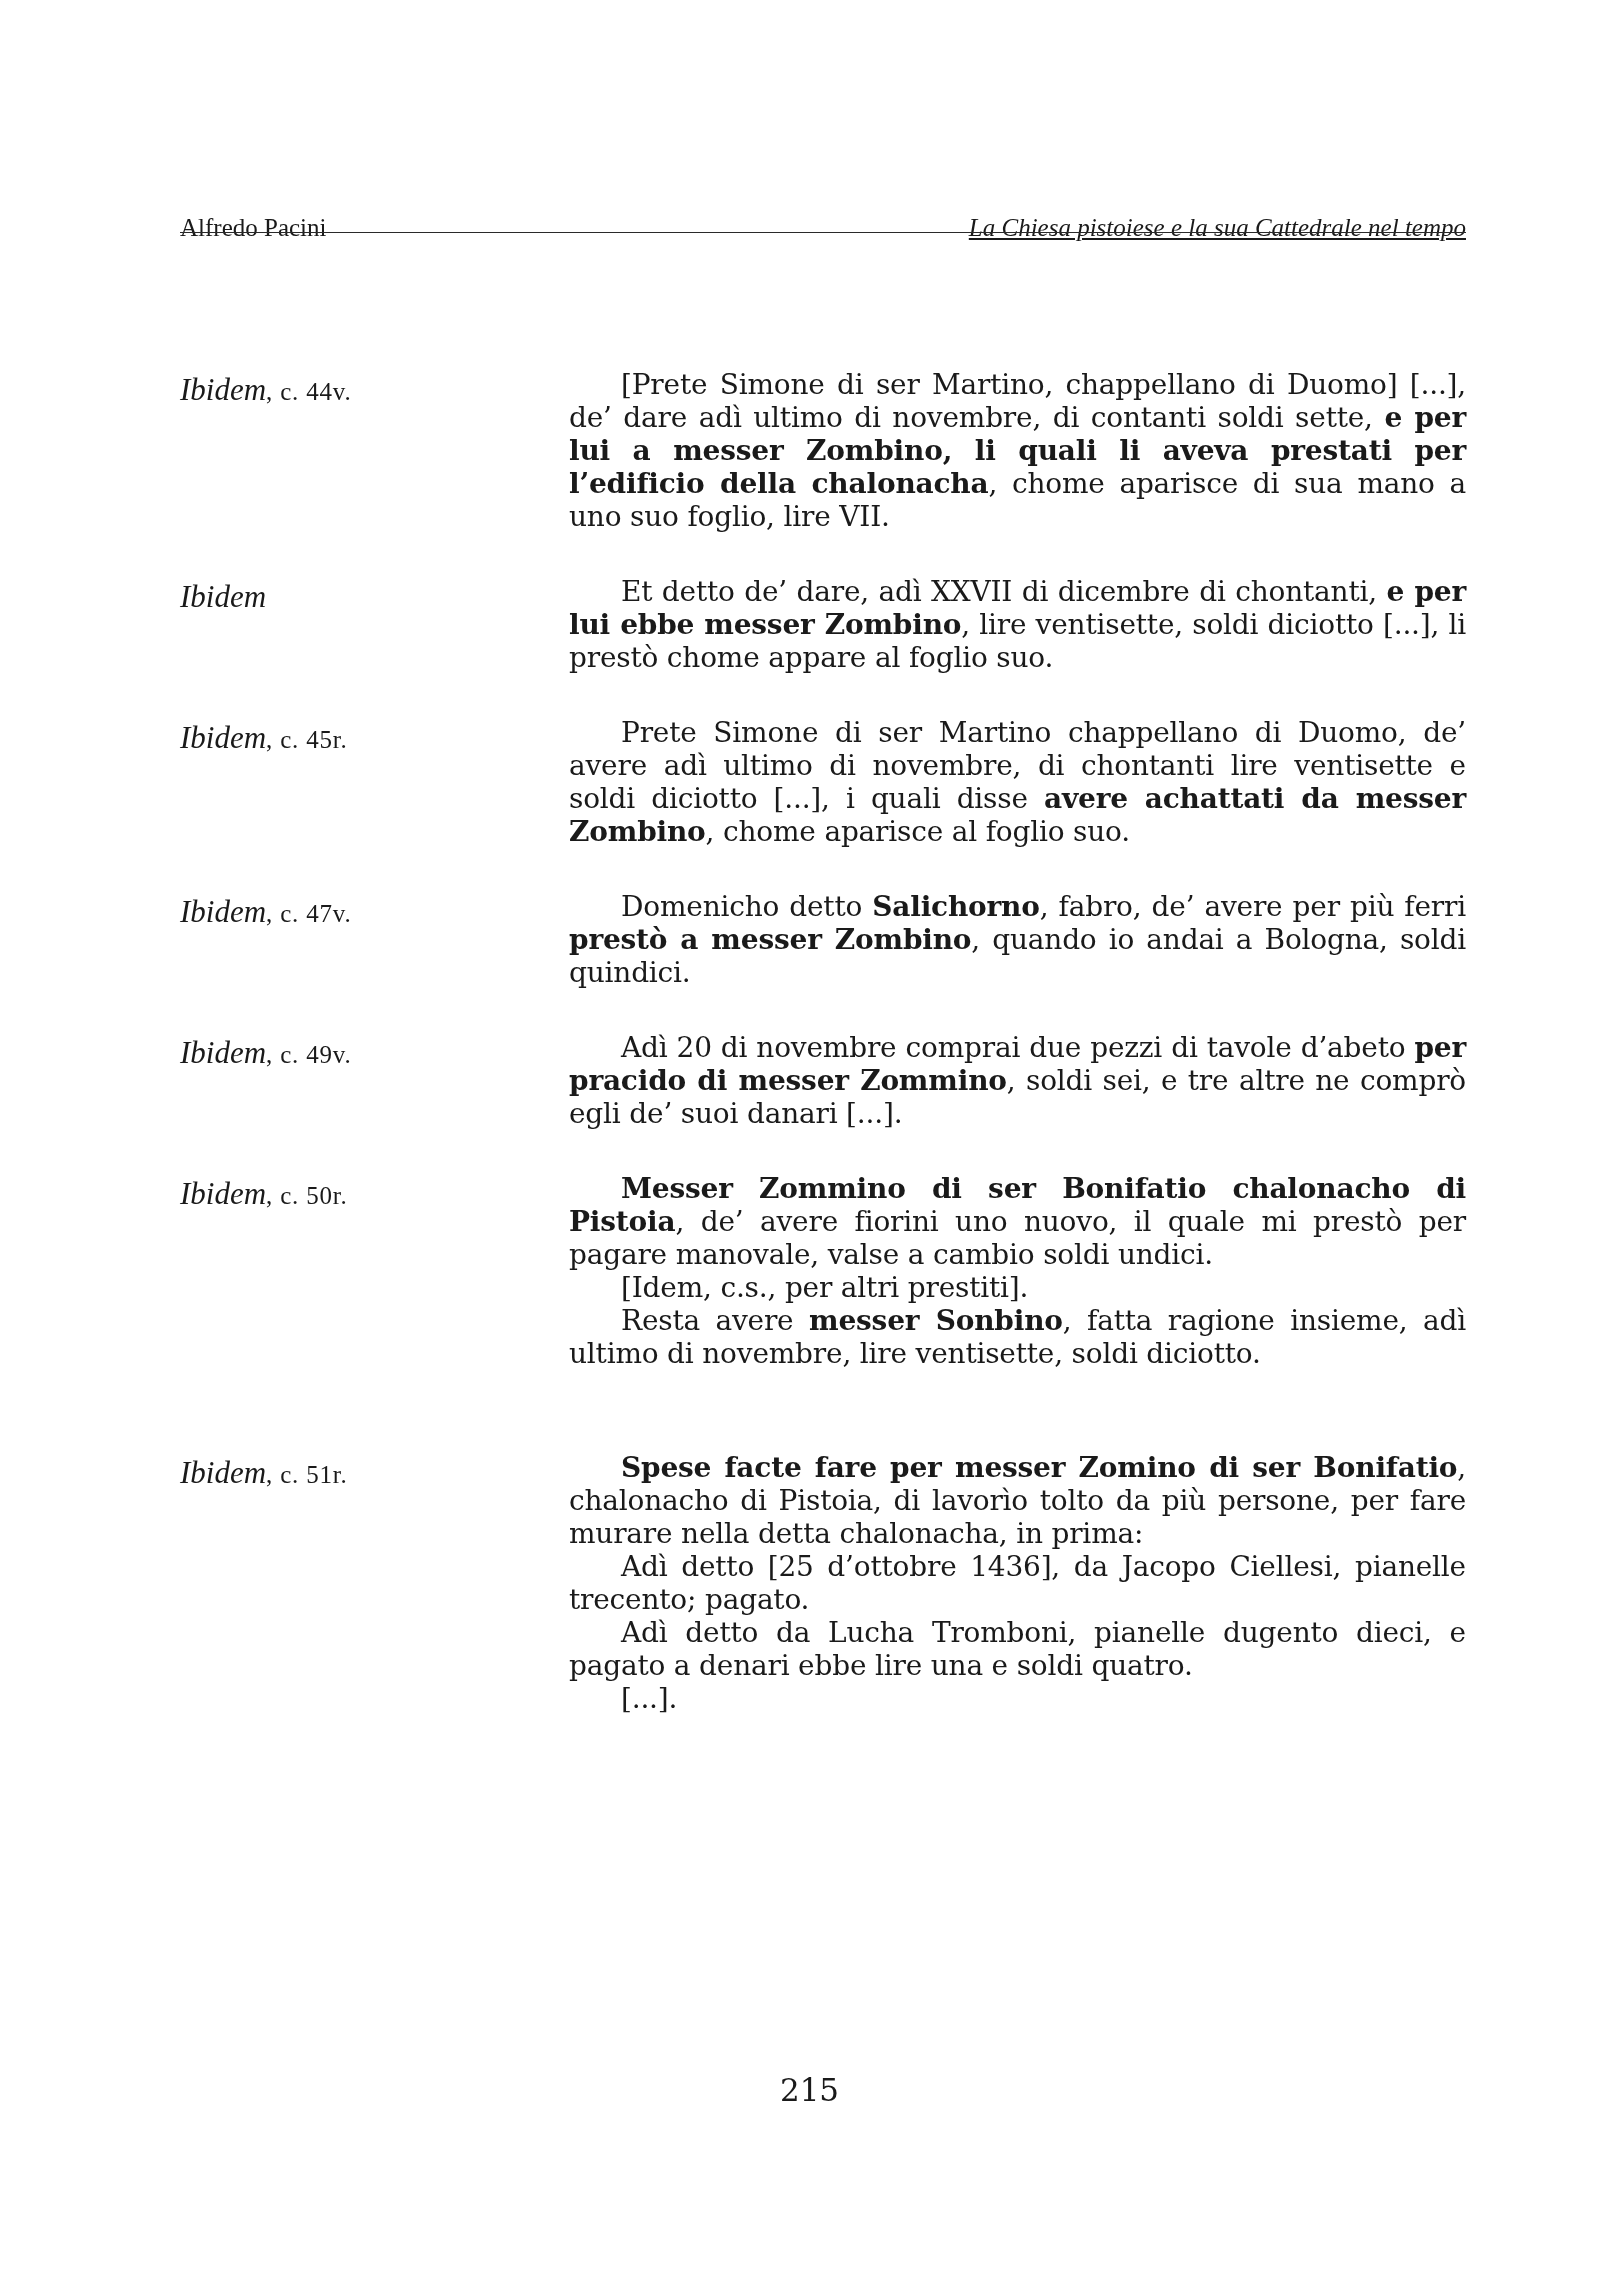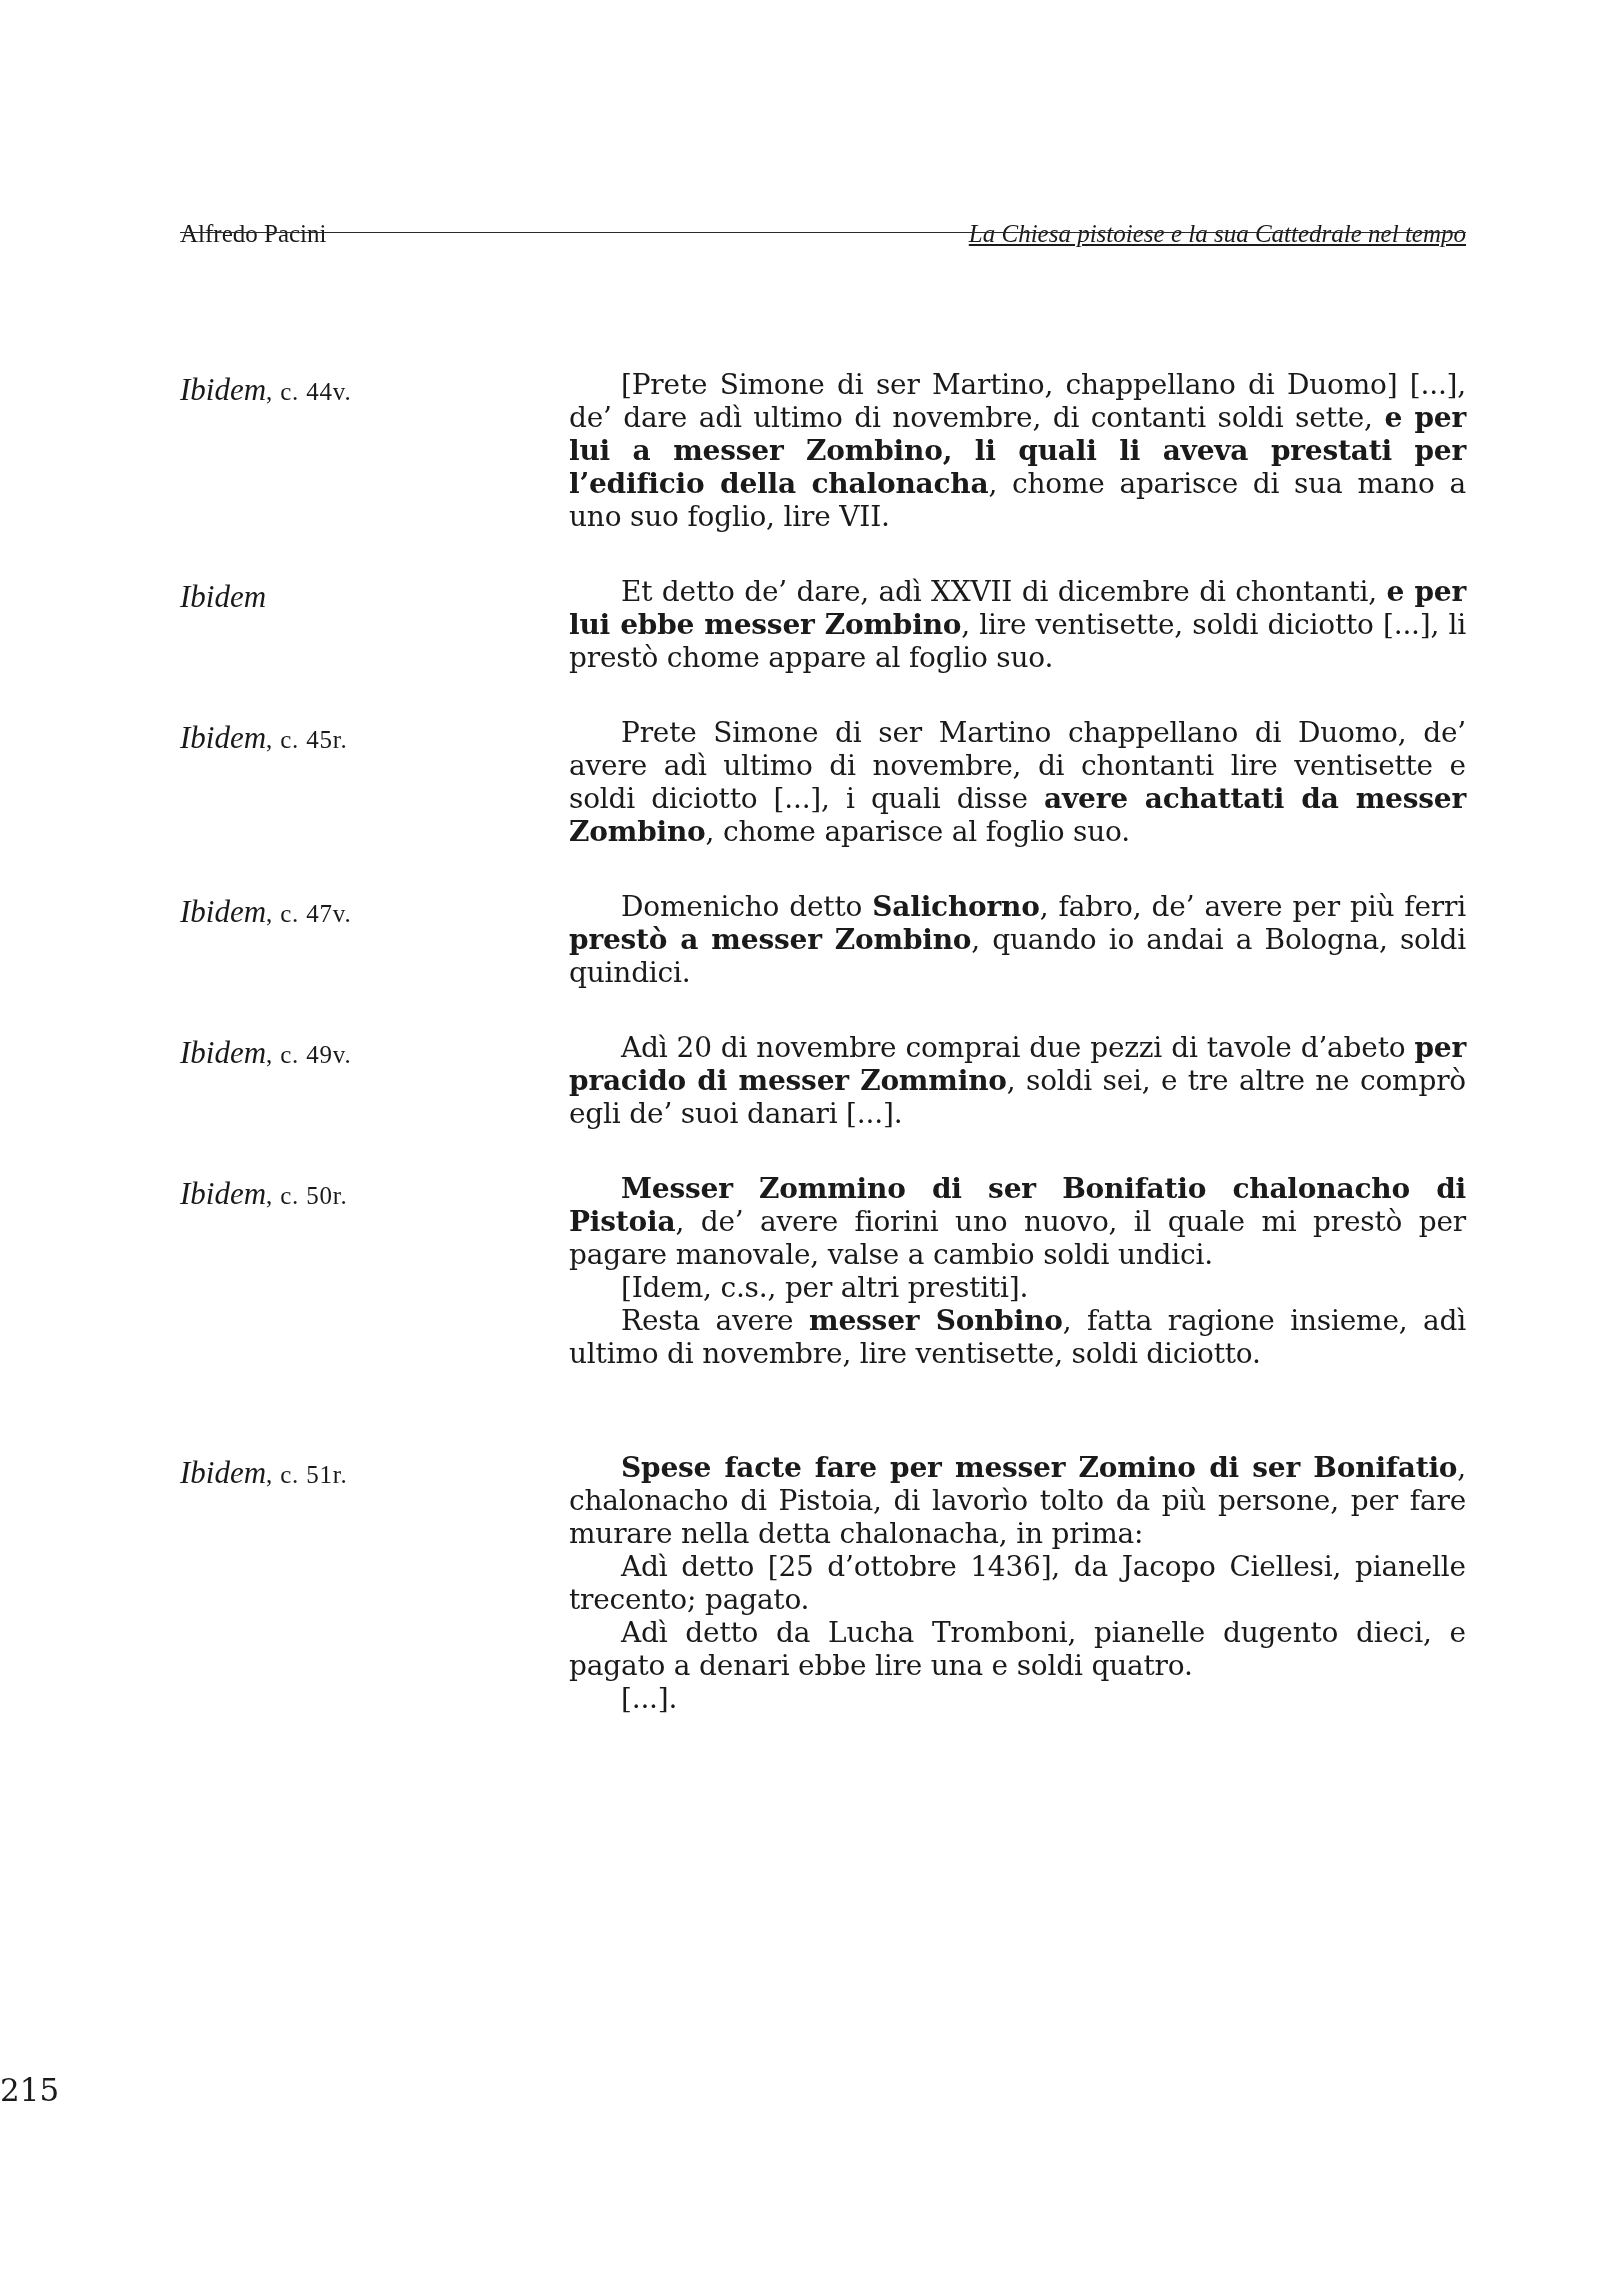--- a/index.html
+++ b/index.html
@@ -2,21 +2,21 @@
 <html style="font-size:13px"><head>
 <meta charset="utf-8">
 <style>
   html, body { margin: 0; padding: 0; background: #ffffff; }
   body {
     width: 1619px; height: 2295px; position: relative; overflow: hidden;
     font-family: "DejaVu Serif", "Liberation Serif", serif;
     color: #1a1a1a;
   }
   .running-head {
-    position: absolute; left: 180px; top: 206px; width: 1286px; height: 42px;
+    position: absolute; left: 180px; top: 200px; width: 1286px; height: 42px;
     display: flex; justify-content: space-between; align-items: flex-end;
     font-family: "Liberation Serif", serif; font-size: 25px;
   }
   .running-head .title { font-style: italic; text-decoration: underline; }
   .rule {
     position: absolute; left: 180px; top: 232px; width: 1286px; height: 0;
     border-top: 1.6px solid #2a2a2a;
   }
   .entries { position: absolute; left: 180px; top: 331px; width: 1286px; }
   .entry { position: relative; display: flex; margin-top: 37px; }
@@ -27,21 +27,21 @@
   .ref .ibid { font-style: italic; }
   .ref .folio { font-size: 25px; letter-spacing: 0.8px; }
   .text {
     flex: 1 1 auto; width: 897px;
     font-size: 28px; line-height: 33px; text-align: justify;
     letter-spacing: -0.2px;
   }
   .para { text-indent: 52px; margin: 0; }
   .b { font-weight: bold; }
   .page-number {
-    position: absolute; left: 0; width: 1619px; top: 2072px; text-align: left;
+    position: absolute; left: 0; width: 1619px; top: 2072px; text-align: center;
     font-size: 31px;
   }
 </style>
 </head>
 <body>
 
 <div class="running-head">
   <span>Alfredo Pacini</span>
   <span class="title">La Chiesa pistoiese e la sua Cattedrale nel tempo</span>
 </div>

